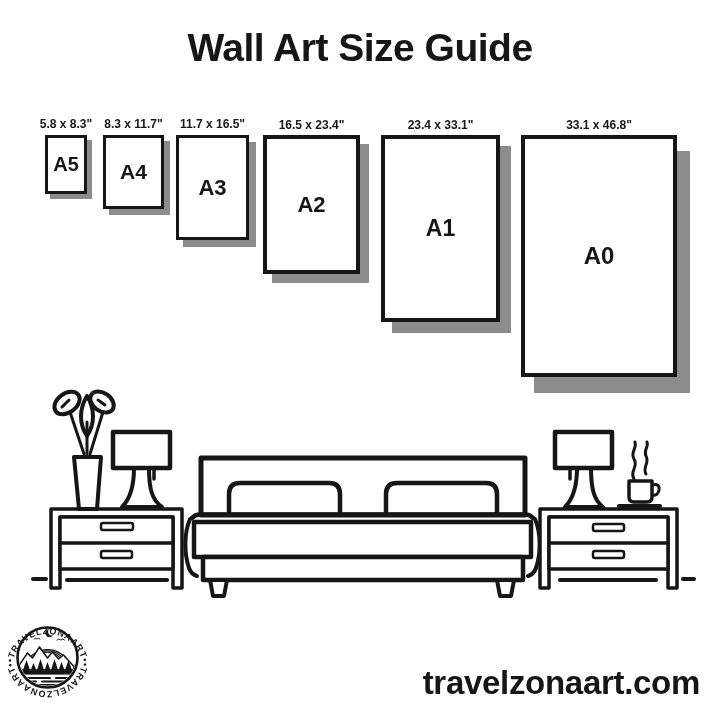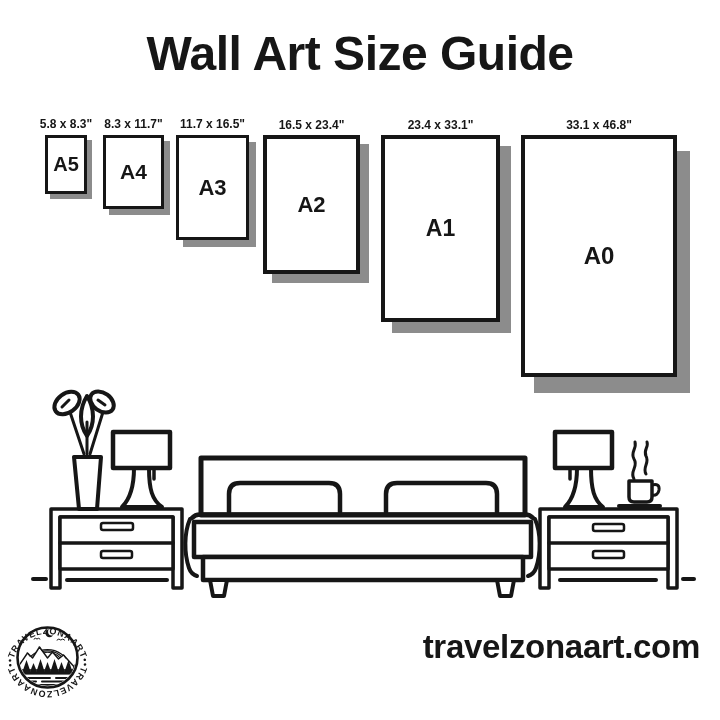--- a/index.html
+++ b/index.html
@@ -4,21 +4,21 @@
 <style>
   html,body{margin:0;padding:0;}
   body{
     width:720px;height:720px;position:relative;overflow:hidden;
     background:#ffffff;color:#161616;
     font-family:"Liberation Sans", sans-serif;
     -webkit-font-smoothing:antialiased;
   }
   .page-title{
     position:absolute;top:26px;left:0;right:0;
-    text-align:center;font-size:48px;font-weight:700;letter-spacing:-.5px;
+    text-align:center;font-size:39px;font-weight:700;letter-spacing:-.5px;
     color:#161616;
   }
   
   .frame{
     position:absolute;background:#fff;border:3px solid #161616;box-sizing:border-box;
     display:flex;align-items:center;justify-content:center;
     font-weight:700;color:#161616;
   }
   .frame .dim{
     position:absolute;top:-21px;left:50%;transform:translateX(-50%);
@@ -35,21 +35,21 @@
   .scene{position:absolute;left:0;top:380px;width:720px;height:230px;}
   .ln{stroke:#161616;fill:none;stroke-linecap:round;stroke-linejoin:round;}
   .fw{fill:#ffffff;}
   .fb{fill:#161616;stroke:none;}
   
   .logo{position:absolute;left:2px;top:612px;width:91px;height:91px;}
   .logo-text{font-family:"Liberation Sans", sans-serif;font-size:9px;font-weight:700;
     letter-spacing:.8px;fill:#161616;}
   
   .website{
-    position:absolute;right:20px;top:628px;
+    position:absolute;right:20px;top:664px;
     font-size:33px;font-weight:700;letter-spacing:-.3px;color:#161616;
   }
 </style>
 </head>
 <body>
 
 <div class="page-title">Wall Art Size Guide</div>
 
 <div>
   <div class="frame f-a5">

